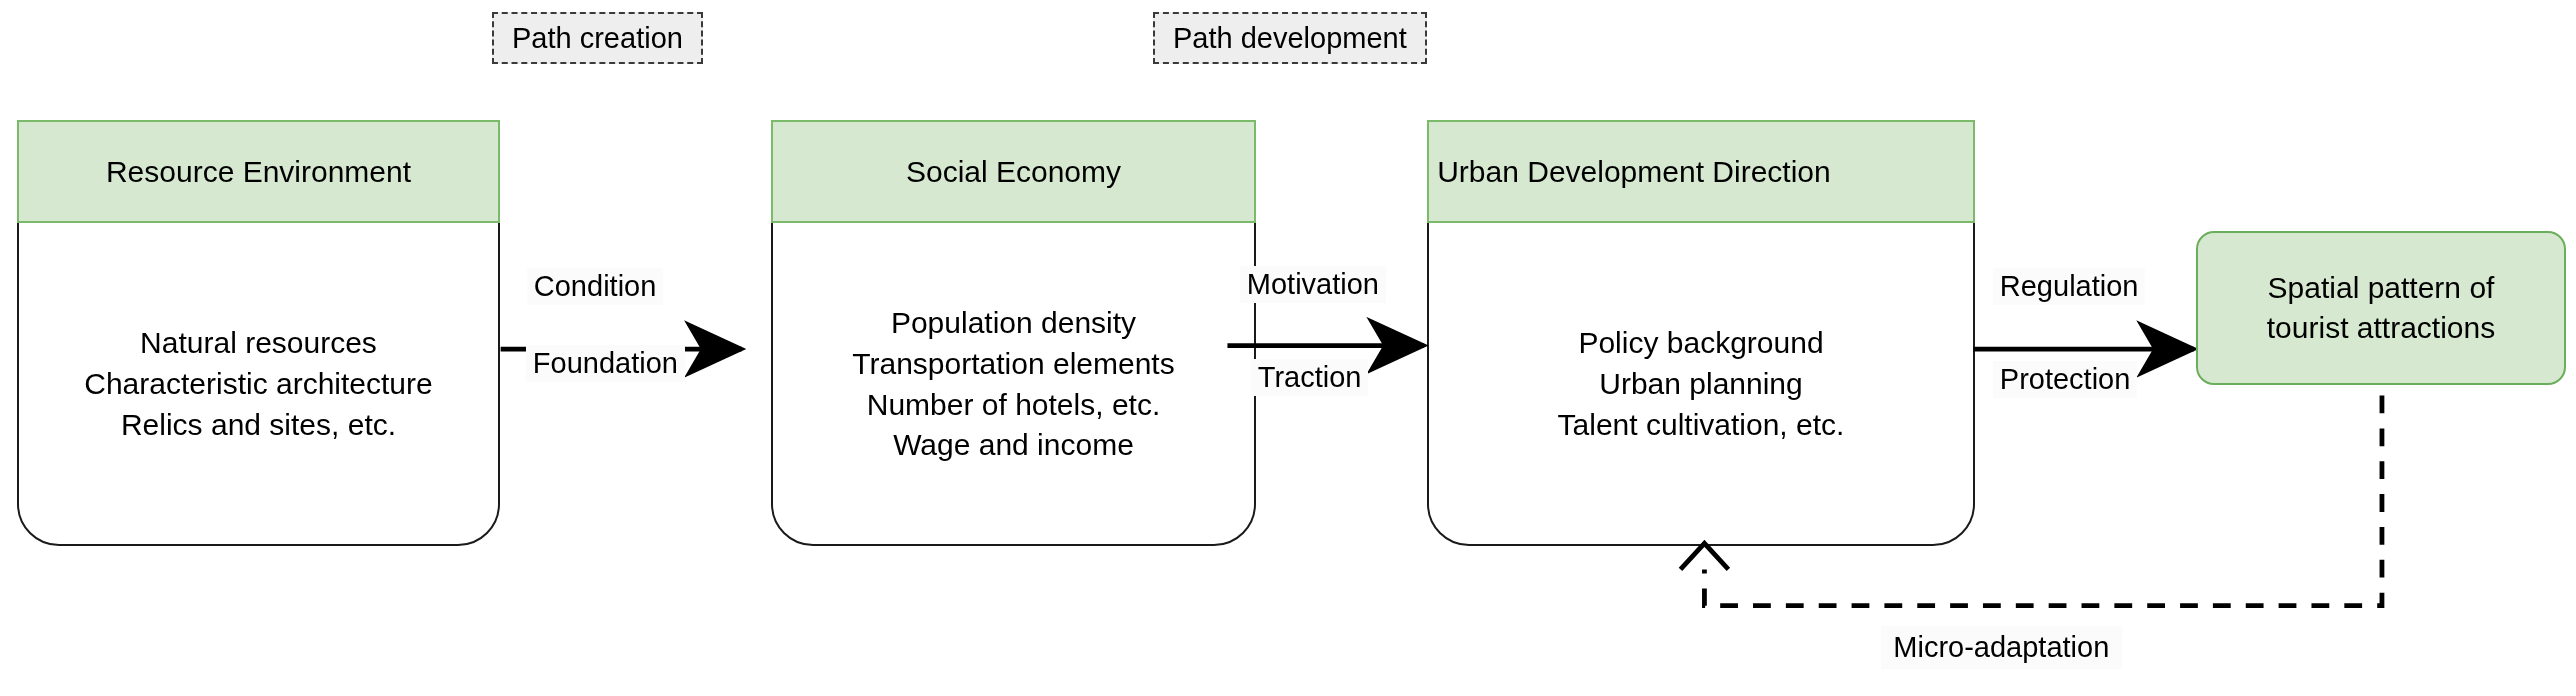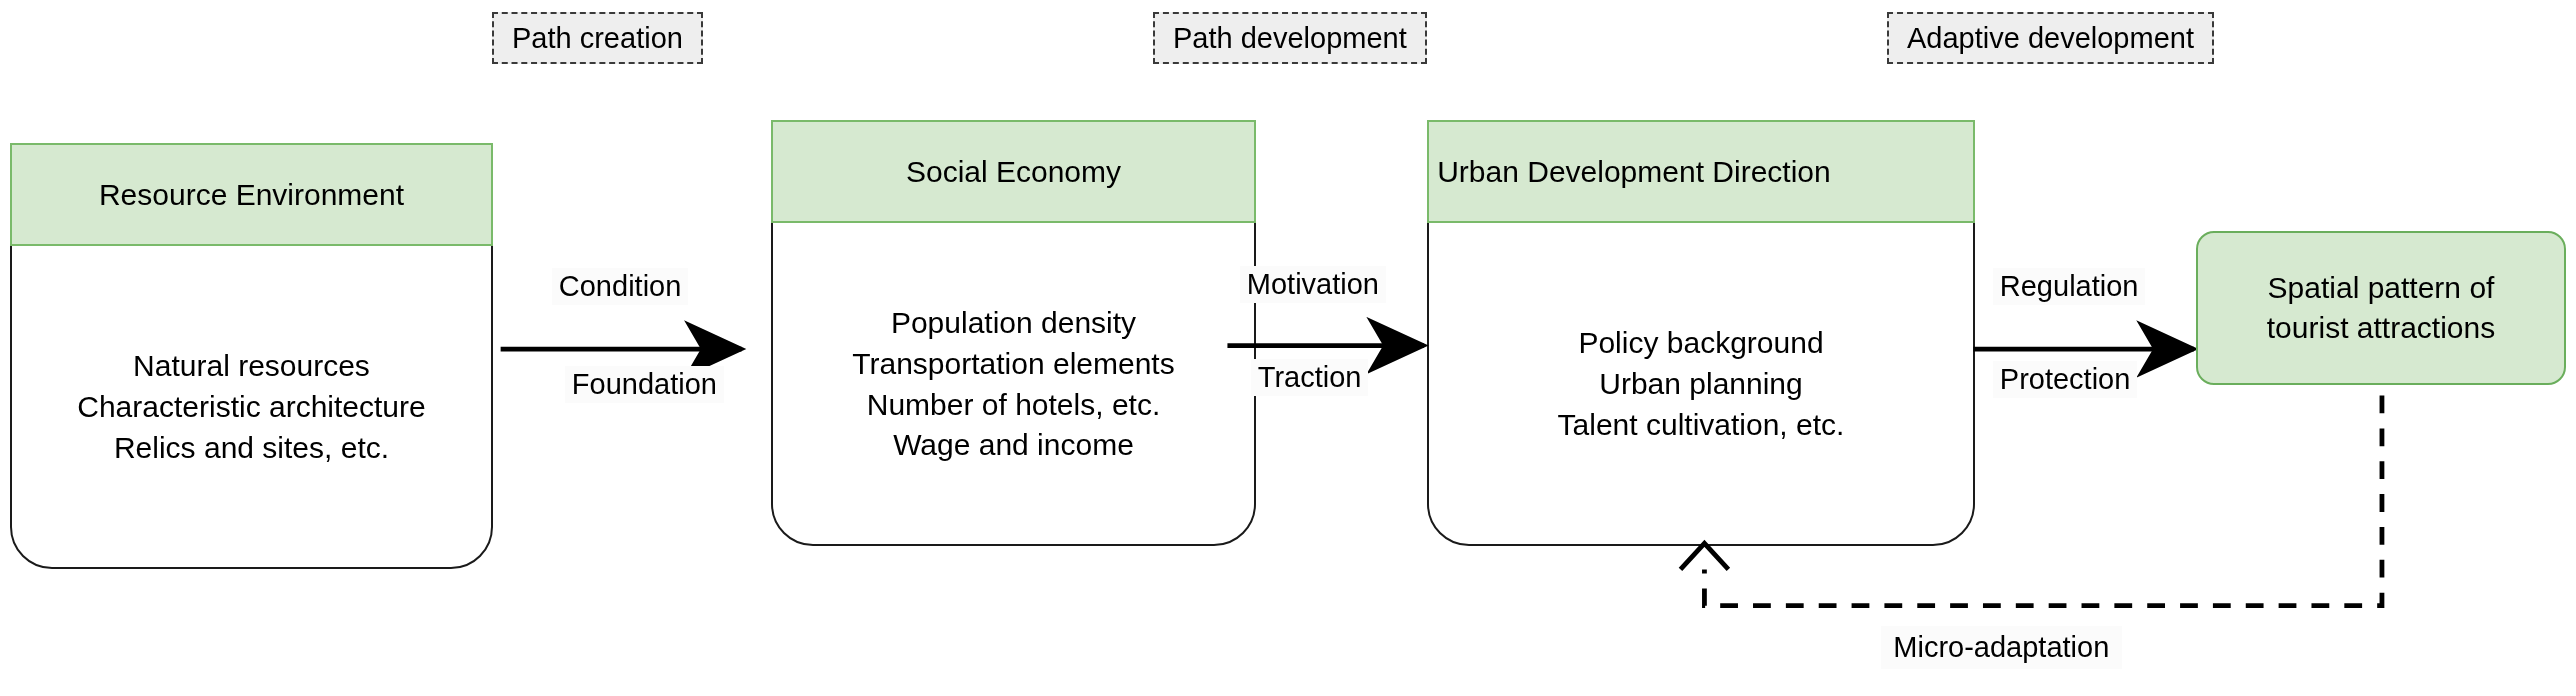--- a/index.html
+++ b/index.html
@@ -141,23 +141,22 @@
 
     <path d="M3480,578 L3480,885 L2490,885 L2490,832" fill="none" stroke="#000000" stroke-width="7" stroke-dasharray="26 22"></path>
 
     <path d="M2455,832 L2490,794 L2525,832" fill="none" stroke="#000000" stroke-width="7" stroke-linecap="butt" stroke-linejoin="miter"></path>
   </svg>
 
   <div class="phase-label" style="left:492px; top:12.3px;">Path creation</div>
 
   <div class="phase-label" style="left:1153px; top:12.3px;">Path development</div>
 
-  <div class="phase-label" style="left:1887px; top:12.3px;">Adaptive development</div>
-
-  <div class="stage-box" style="left:10px; top:120px; width:483px; height:426px;margin-top:23px;">
+
+  <div class="stage-box" style="left:17px; top:120px; width:483px; height:426px;">
     <div class="body"></div>
     <div class="hdr">Resource Environment</div>
     <div class="body-text">
       <div class="ln">Natural resources</div>
       <div class="ln">Characteristic architecture</div>
       <div class="ln">Relics and sites, etc.</div>
     </div>
   </div>
 
   <div class="stage-box" style="left:743px; top:120px; width:485px; height:426px;margin-left:28px;">
@@ -179,22 +178,22 @@
       <div class="ln">Urban planning</div>
       <div class="ln">Talent cultivation, etc.</div>
     </div>
   </div>
 
   <div class="result-box" style="left:2196px; top:231px; width:370px; height:154px;">
     <div class="ln">Spatial pattern of</div>
     <div class="ln">tourist attractions</div>
   </div>
 
-  <div class="edge-label" style="left:527px; top:268px;margin-left:25px;">Condition</div>
-  <div class="edge-label" style="left:526px; top:366px;margin-left:39px;">Foundation</div>
+  <div class="edge-label" style="left:527px; top:268px;">Condition</div>
+  <div class="edge-label" style="left:526px; top:345px;">Foundation</div>
 
   <div class="edge-label" style="left:1240px; top:266px;">Motivation</div>
   <div class="edge-label" style="left:1251px; top:359px;">Traction</div>
 
   <div class="edge-label" style="left:1993px; top:268px;">Regulation</div>
   <div class="edge-label" style="left:1993px; top:361px;">Protection</div>
 
   <div class="loop-label" style="left:1881px; top:626px;">Micro-adaptation</div>
 
 </div>

